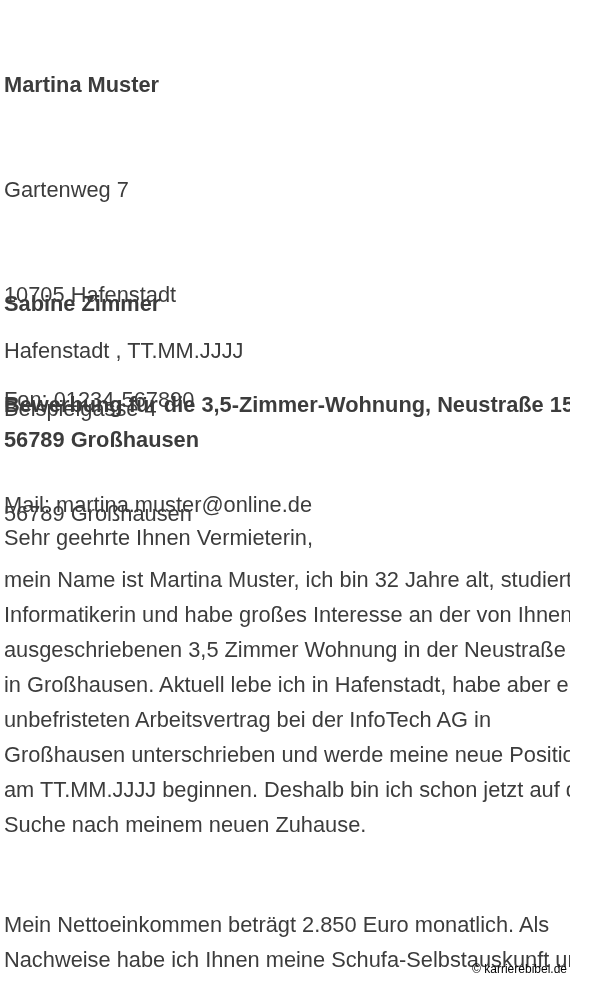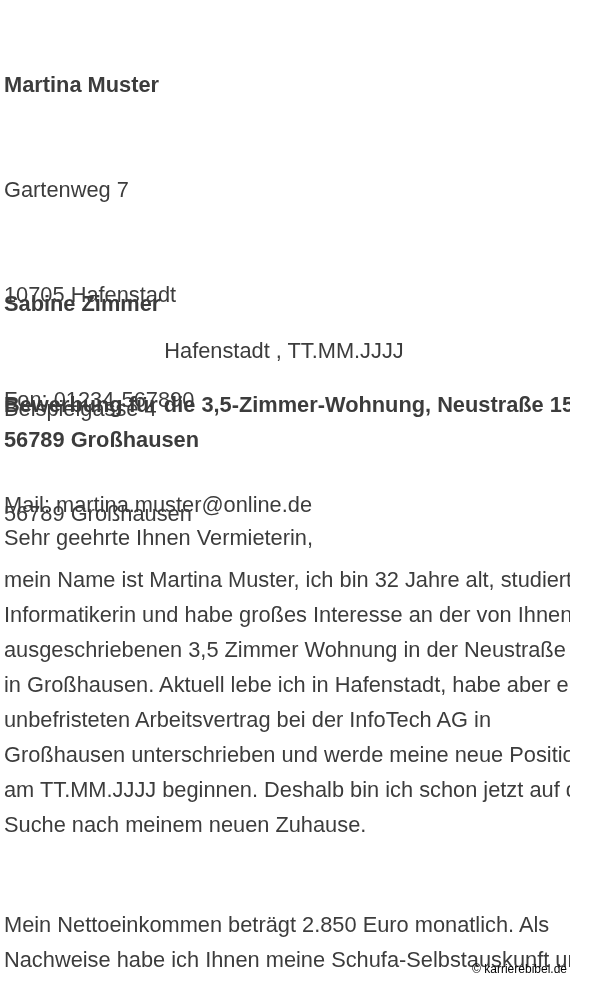--- a/index.html
+++ b/index.html
@@ -23,21 +23,21 @@
   .block {
     position: absolute;
     left: 4px;
     right: 6px;
     white-space: pre;
   }
   .bold { font-weight: 700; }
 
   .sender-block    { top: -3px; }
   .recipient-block { top: 216px; }
-  .date-line       { top: 333px; text-align: center; }
+  .date-line       { top: 333px; text-align: left; }
   .subject-block   { top: 387px; font-weight: 700; }
   .salutation-line { top: 520px; }
   .paragraph-1     { top: 562px; }
   .paragraph-2     { top: 907px; }
 
   .footer-line {
     position: absolute;
     right: 3px;
     top: 961px;
     font-size: 12px;

